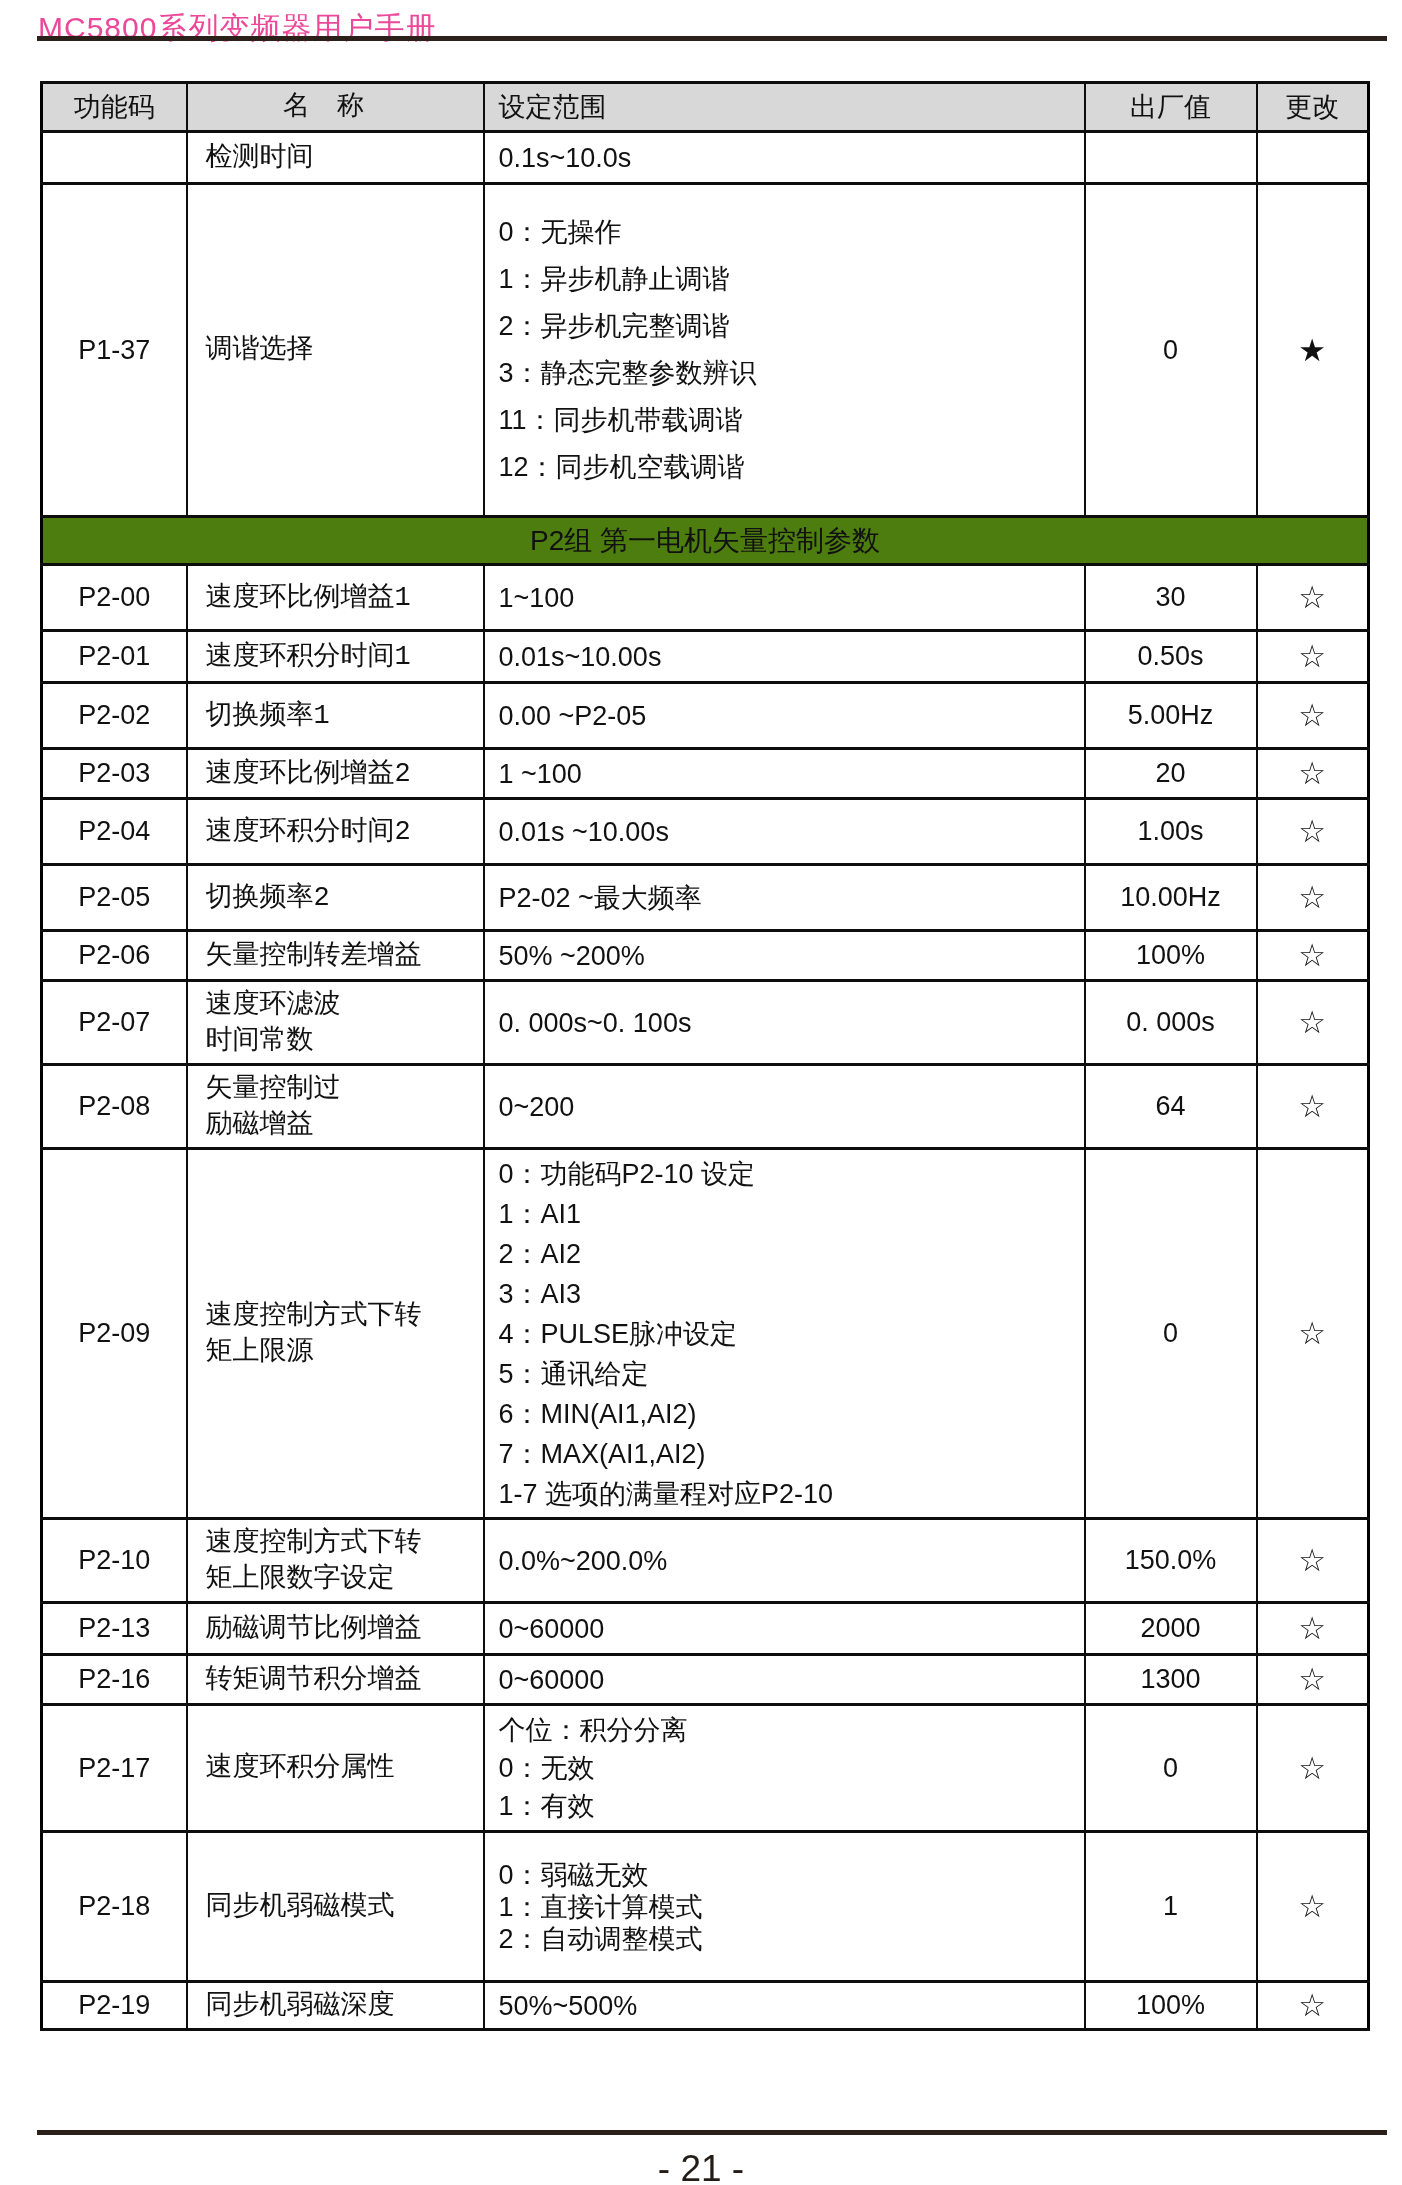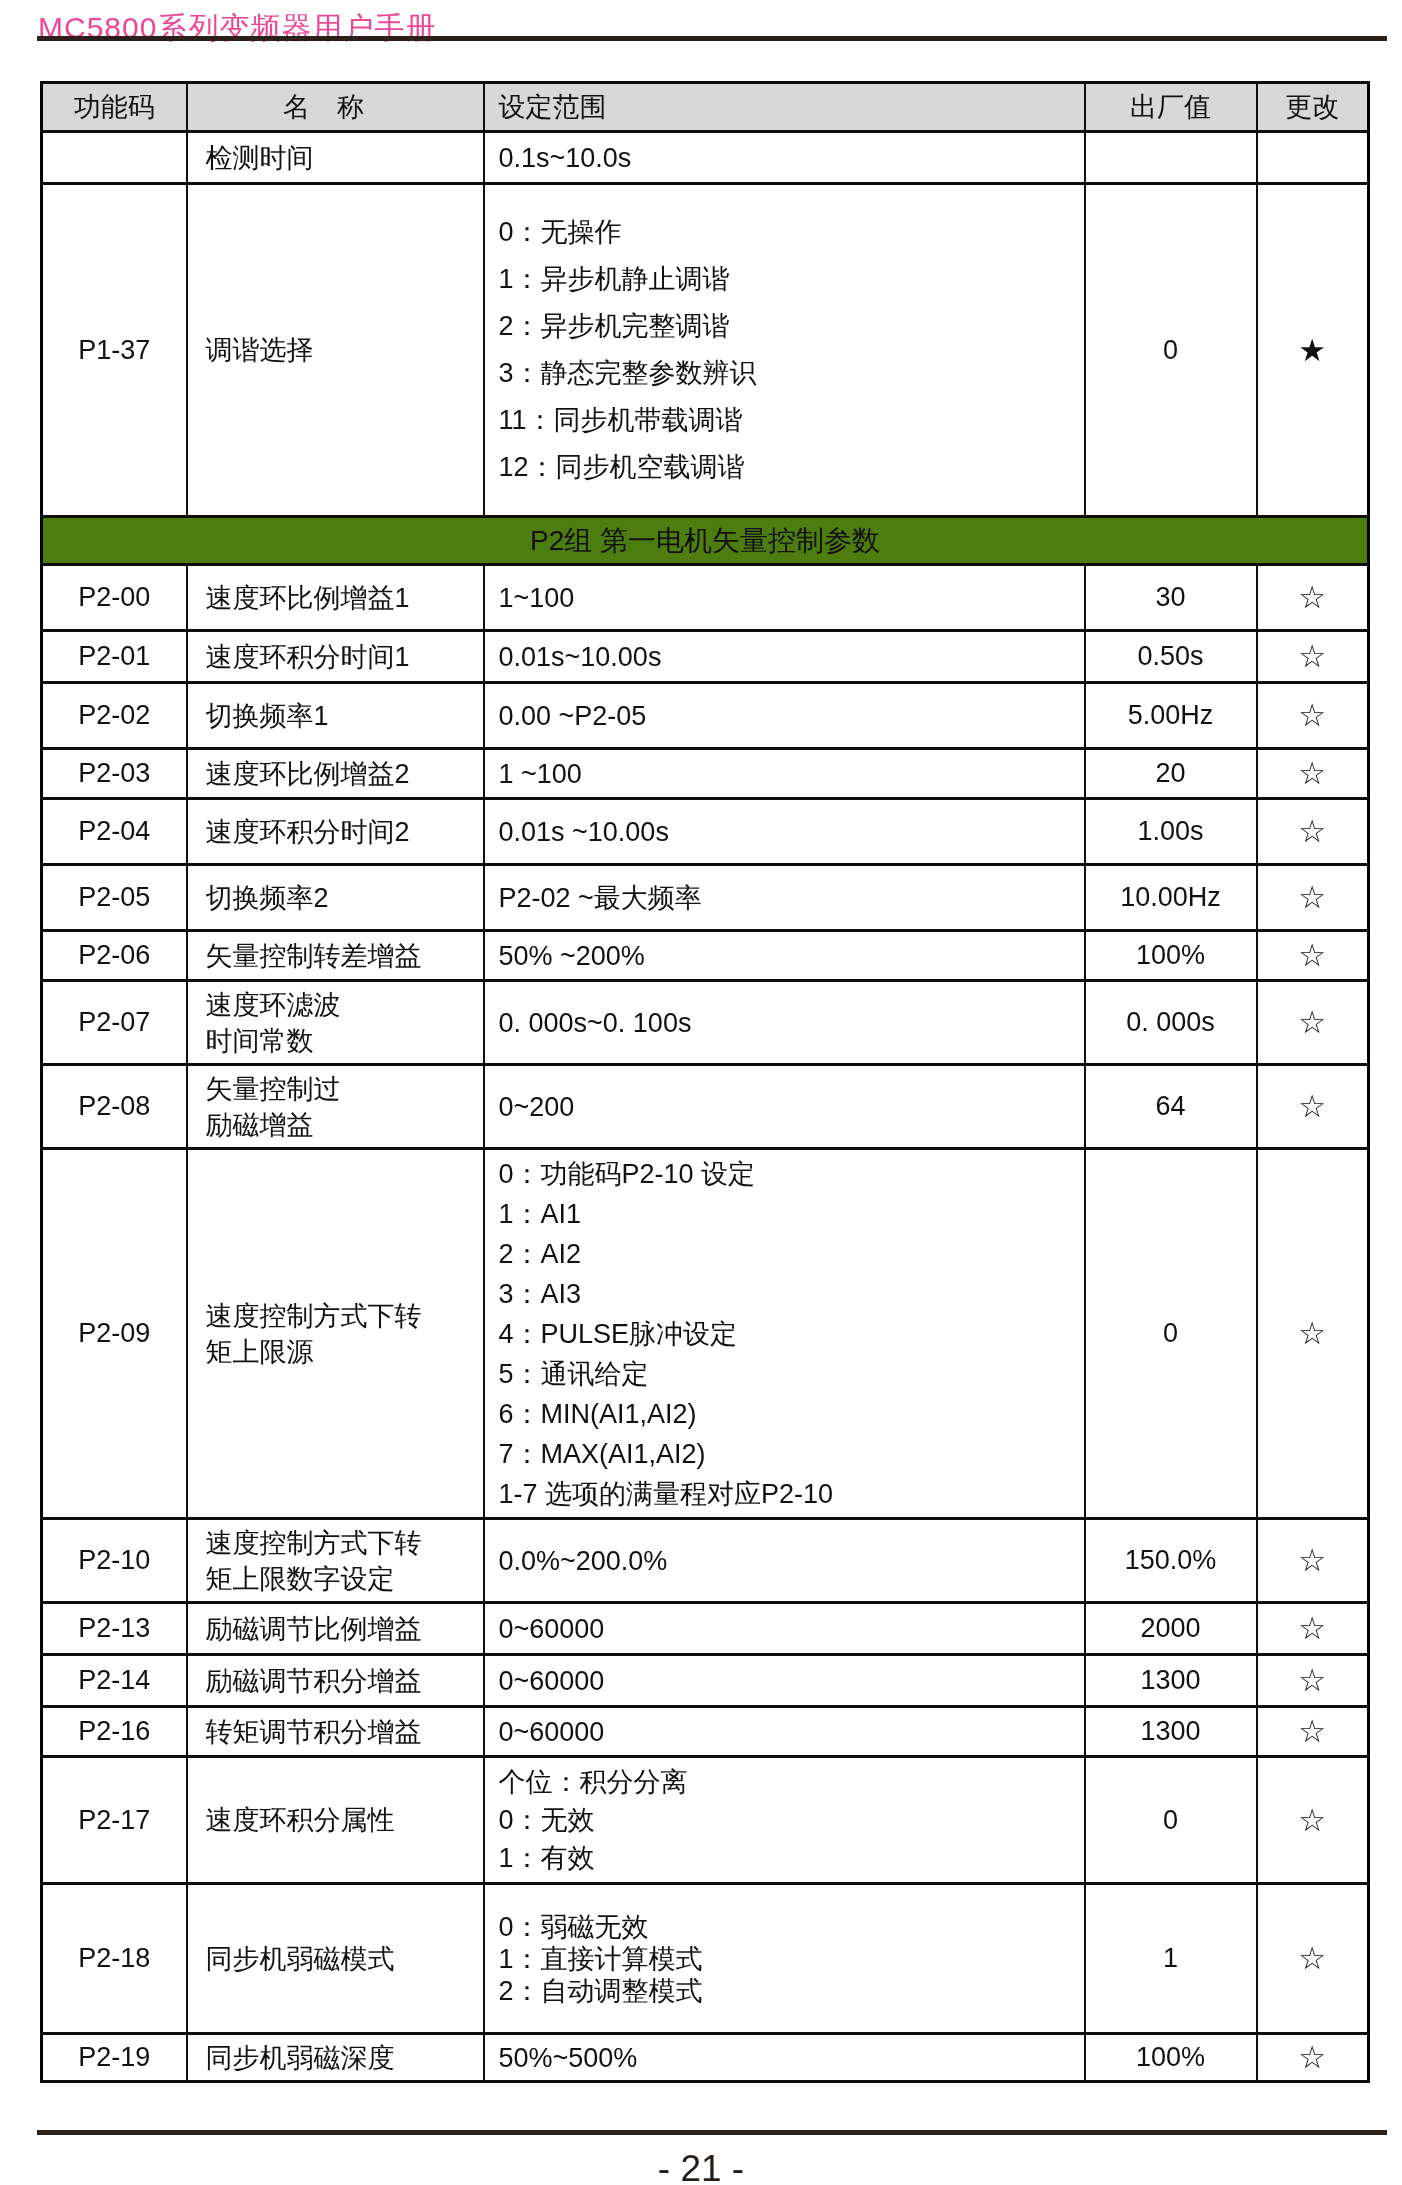--- a/index.html
+++ b/index.html
@@ -45,21 +45,21 @@
     border-bottom: 3px solid #0d0d0d;
     vertical-align: middle;
     font-weight: normal;
     overflow: hidden;
   }
   table.params { border: 3px solid #000; }
   tr.head-row { height: 49px; background: #d8d8d8; }
   tr.head-row th { font-size: 27px; }
   .col-code  { text-align: center; }
   .col-name  { text-align: left; padding-left: 18px; padding-right: 23px;
-               white-space: pre-line; line-height: 36px; }
+               white-space: pre-line; line-height: 36px; font-family: Liberation Mono, monospace; }
   .col-range { text-align: left; padding-left: 14px; padding-right: 6px;
                white-space: pre-line; line-height: 34px; }
   .col-value { text-align: center; }
   .col-change{ text-align: center; font-size: 31px; }
   th.col-name { text-align: center; padding-left: 0; }
   tr.section-row { height: 48px; background: #4d7c0f; }
   tr.section-row td { text-align: center; font-size: 28px; }
   
   .h52  { height: 52px; }
   .h333 { height: 333px; }
@@ -242,27 +242,20 @@
     </tr>
 
     <tr class="h52">
       <td class="col-code">P2-13</td>
       <td class="col-name">励磁调节比例增益</td>
       <td class="col-range">0~60000</td>
       <td class="col-value">2000</td>
       <td class="col-change">☆</td>
     </tr>
 
-    <tr class="h52">
-      <td class="col-code">P2-14</td>
-      <td class="col-name">励磁调节积分增益</td>
-      <td class="col-range">0~60000</td>
-      <td class="col-value">1300</td>
-      <td class="col-change">☆</td>
-    </tr>
 
 
     <tr class="h50">
       <td class="col-code">P2-16</td>
       <td class="col-name">转矩调节积分增益</td>
       <td class="col-range">0~60000</td>
       <td class="col-value">1300</td>
       <td class="col-change">☆</td>
     </tr>
 

